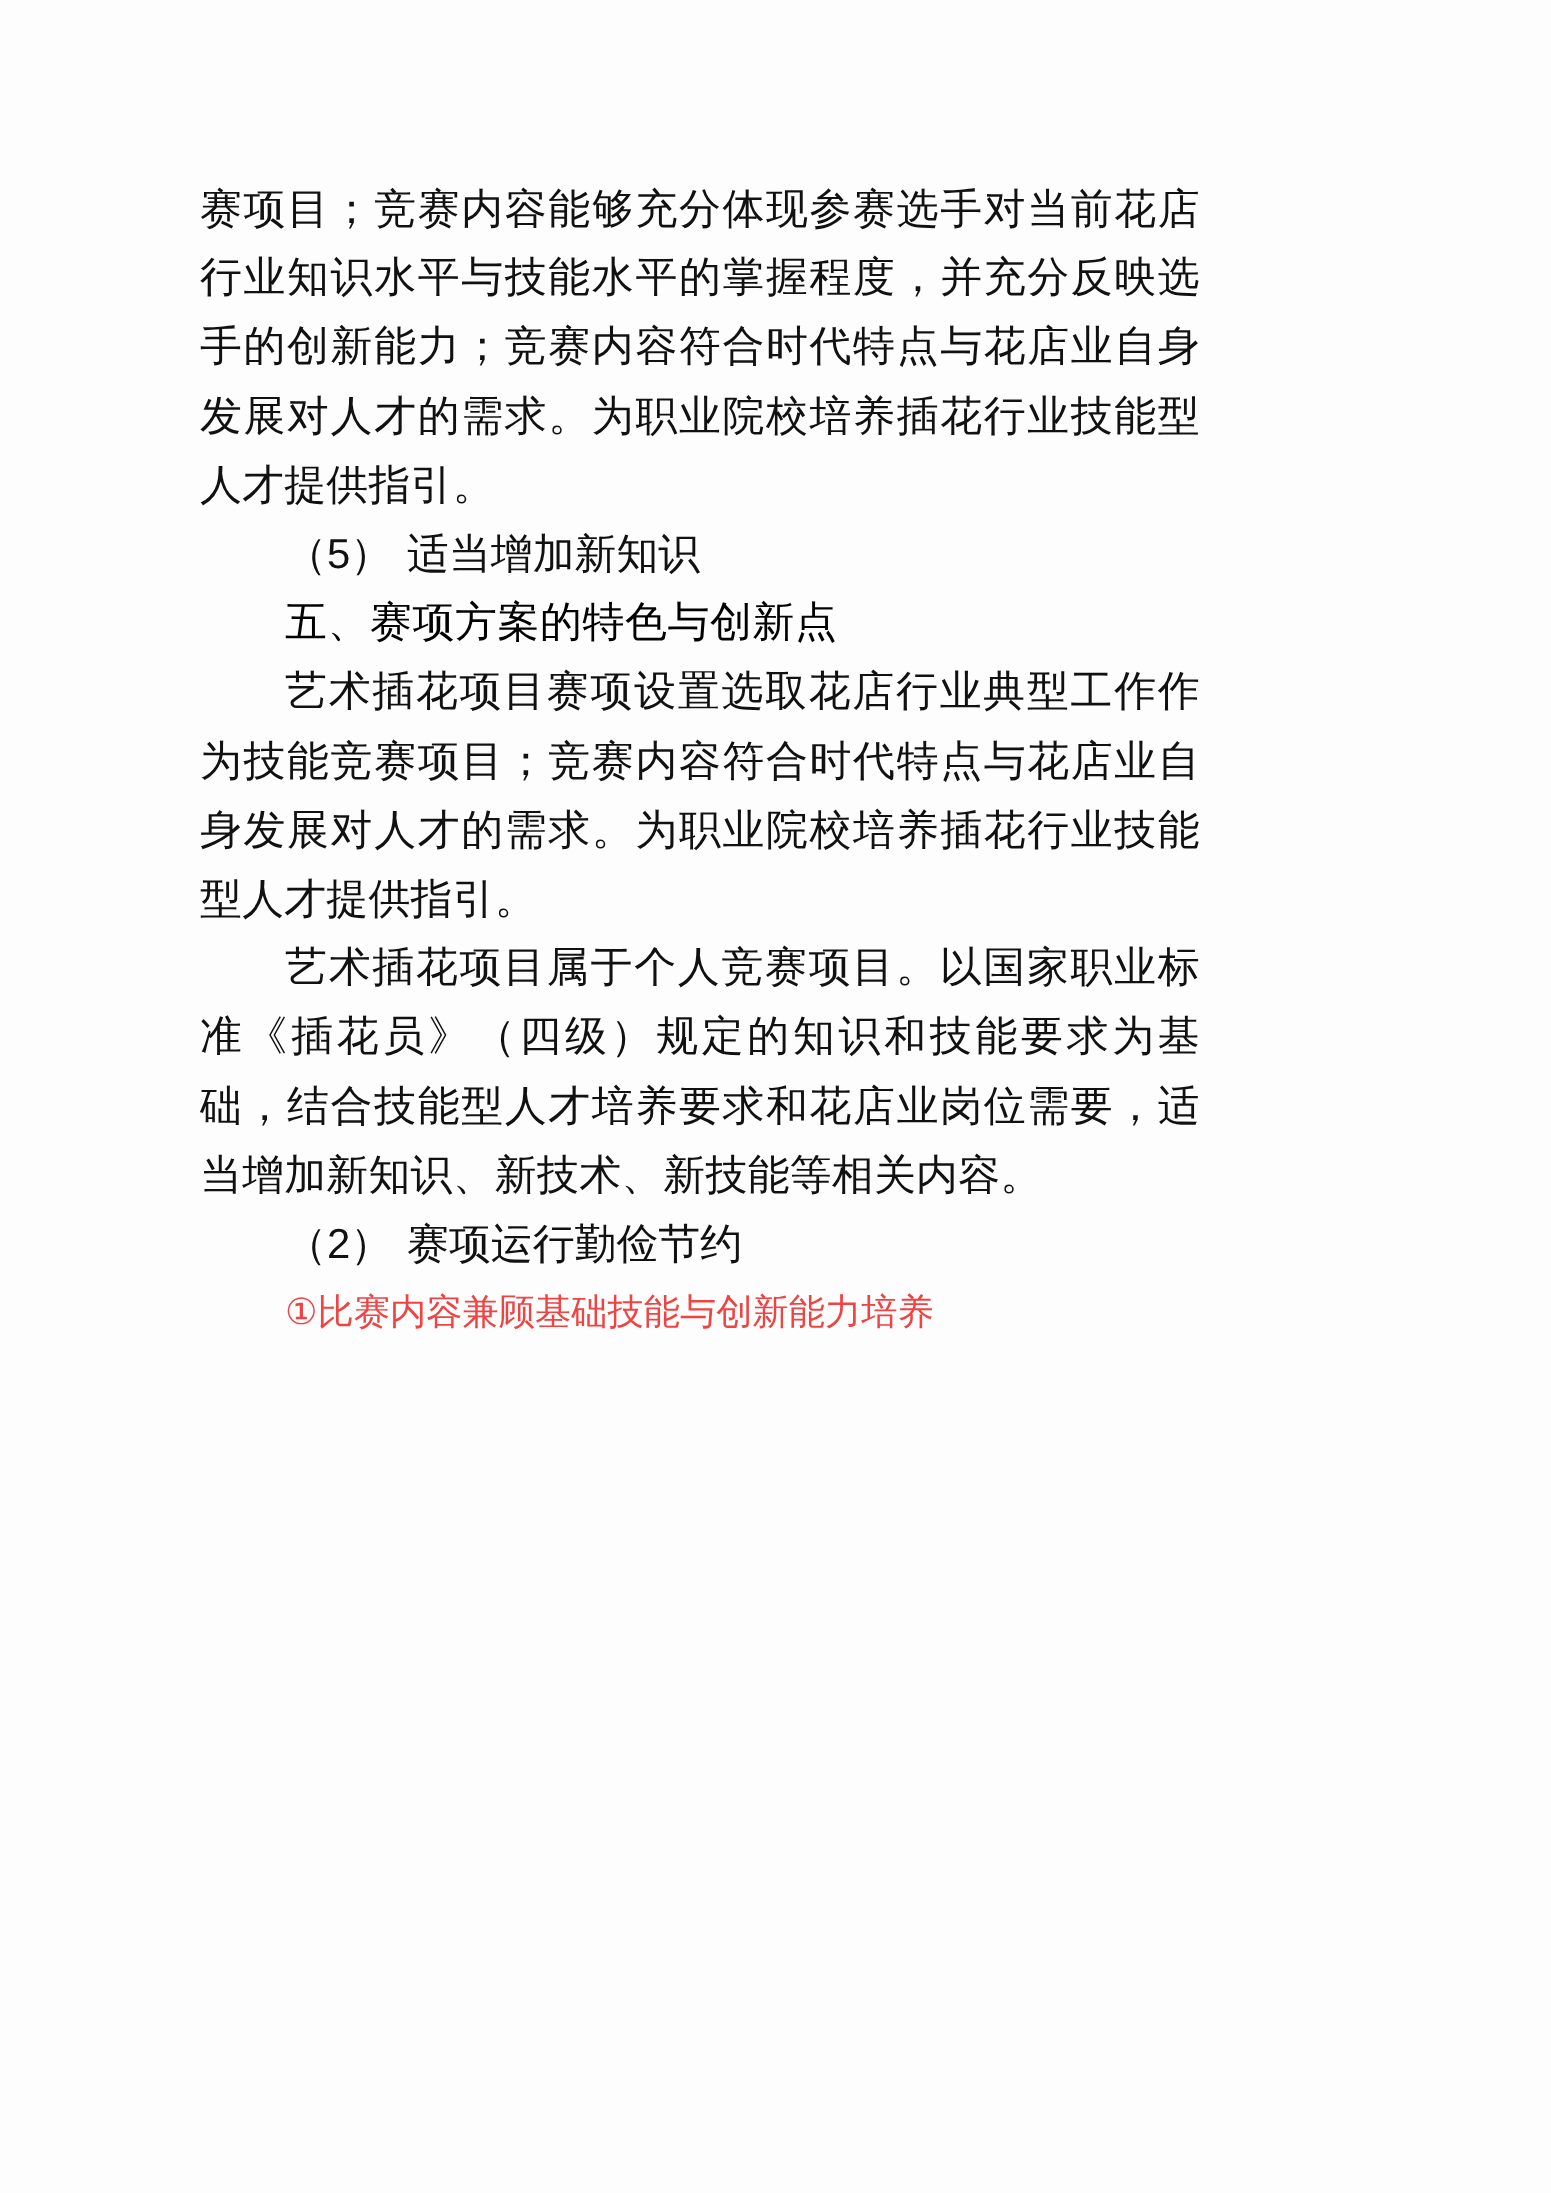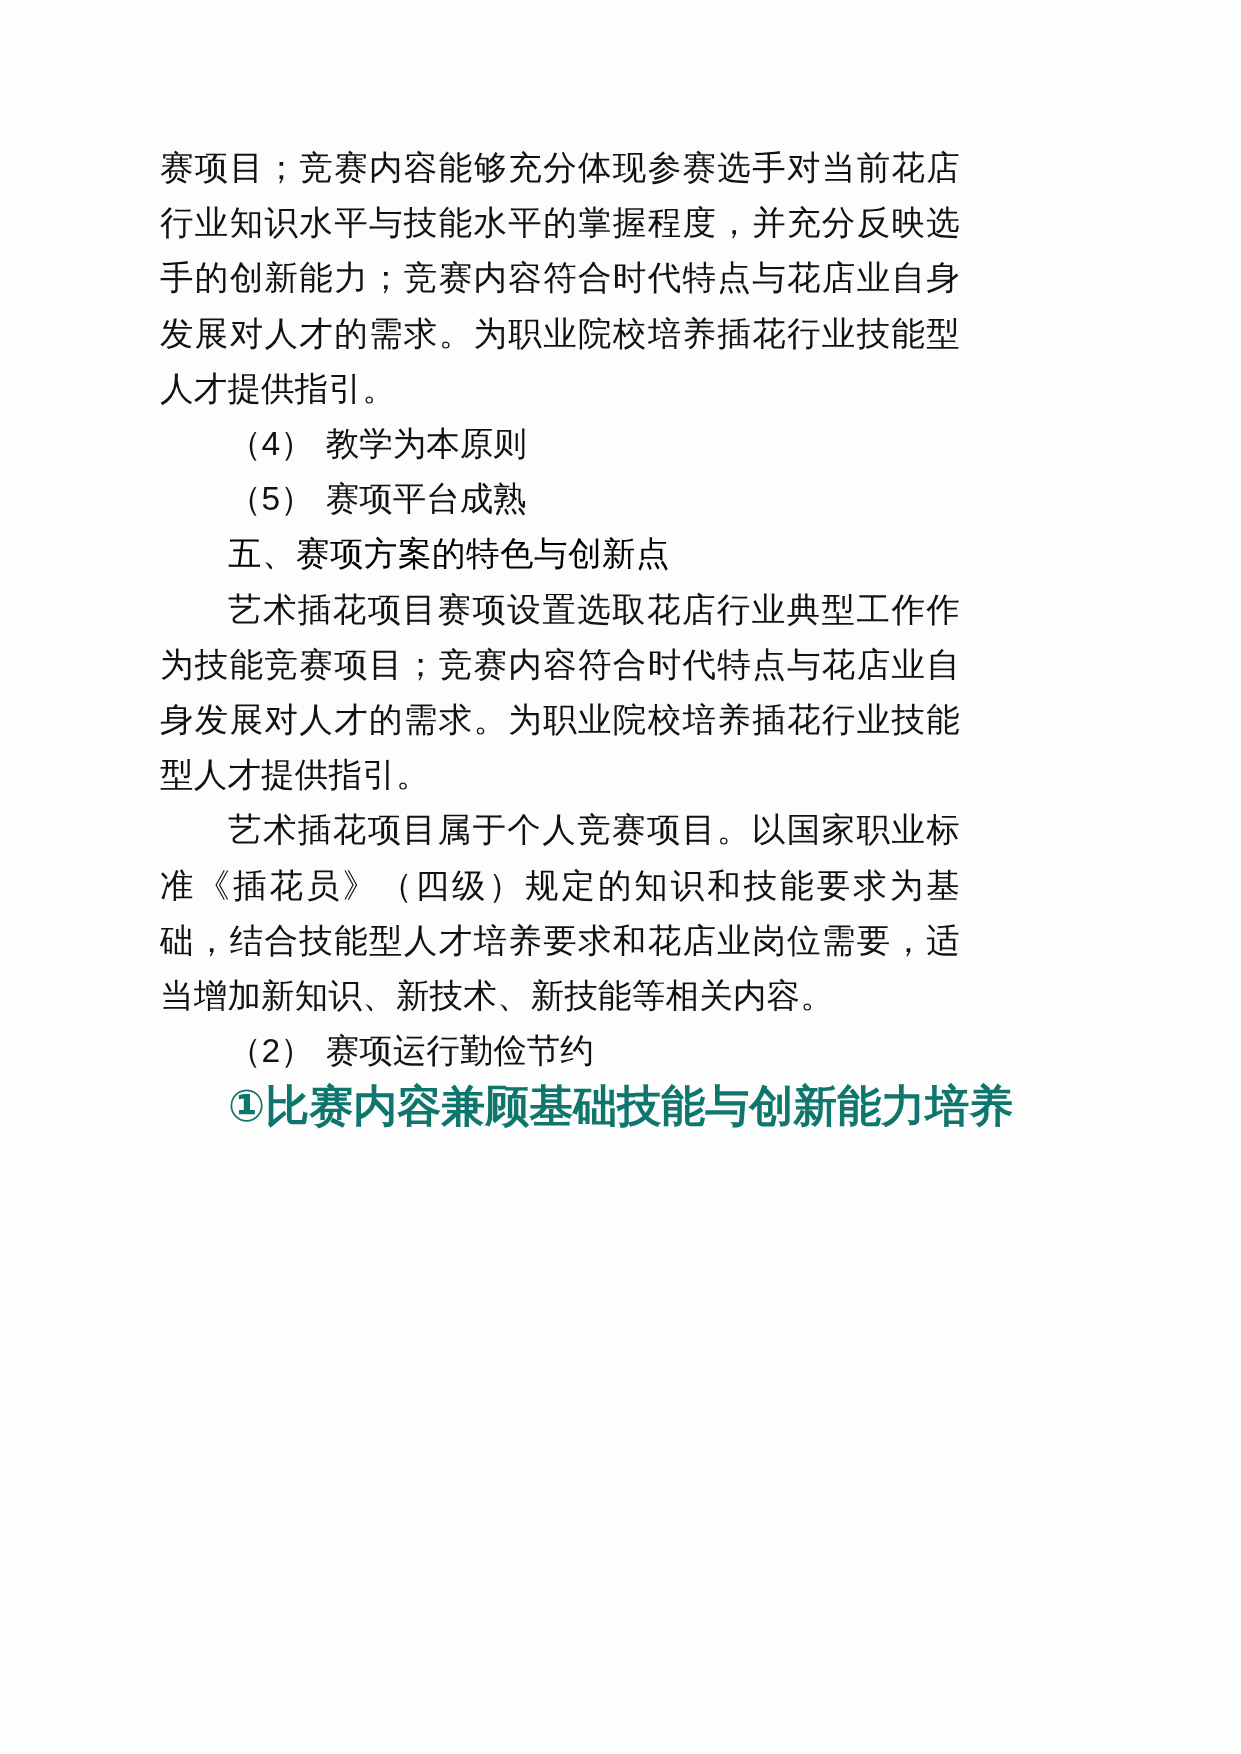--- a/index.html
+++ b/index.html
@@ -68,42 +68,41 @@
     margin: 0;
     text-indent: 68px;
     font-weight: normal;
     text-align: left;
     color: #000000;
     white-space: nowrap;
     letter-spacing: 0.5px;
   }
   
   .item-line {
-    font-size: 44px;
+    font-size: 29px;
     line-height: 55.2px;
     margin: 0;
     text-indent: 68px;
     text-align: left;
-    font-weight: 700;
-    color: #0f766e;
+    font-weight: 400;
+    color: #ef4444;
     white-space: nowrap;
   }
 </style>
 </head>
 <body>
 
 <div class="page">
   <div class="content">
 
     <p class="para hang">赛项目；竞赛内容能够充分体现参赛选手对当前花店行业知识水平与技能水平的掌握程度，并充分反映选手的创新能力；竞赛内容符合时代特点与花店业自身发展对人才的需求。为职业院校培养插花行业技能型人才提供指引。</p>
 
-    <p class="subhead"><span class="num">（4）</span><span class="gap"></span><span>教学为本原则</span></p>
 
 
-    <p class="subhead"><span class="num">（5）</span><span class="gap"></span><span>赛项平台成熟</span></p>
+    <p class="subhead"><span class="num">（5）</span><span class="gap"></span><span>适当增加新知识</span></p>
 
 
     <p class="section-head">五、赛项方案的特色与创新点</p>
 
 
     <p class="para indent">艺术插花项目赛项设置选取花店行业典型工作作为技能竞赛项目；竞赛内容符合时代特点与花店业自身发展对人才的需求。为职业院校培养插花行业技能型人才提供指引。</p>
 
     <p class="para indent">艺术插花项目属于个人竞赛项目。以国家职业标准《插花员》（四级）规定的知识和技能要求为基础，结合技能型人才培养要求和花店业岗位需要，适当增加新知识、新技术、新技能等相关内容。</p>
 
     <p class="subhead"><span class="num">（2）</span><span class="gap"></span><span>赛项运行勤俭节约</span></p>

